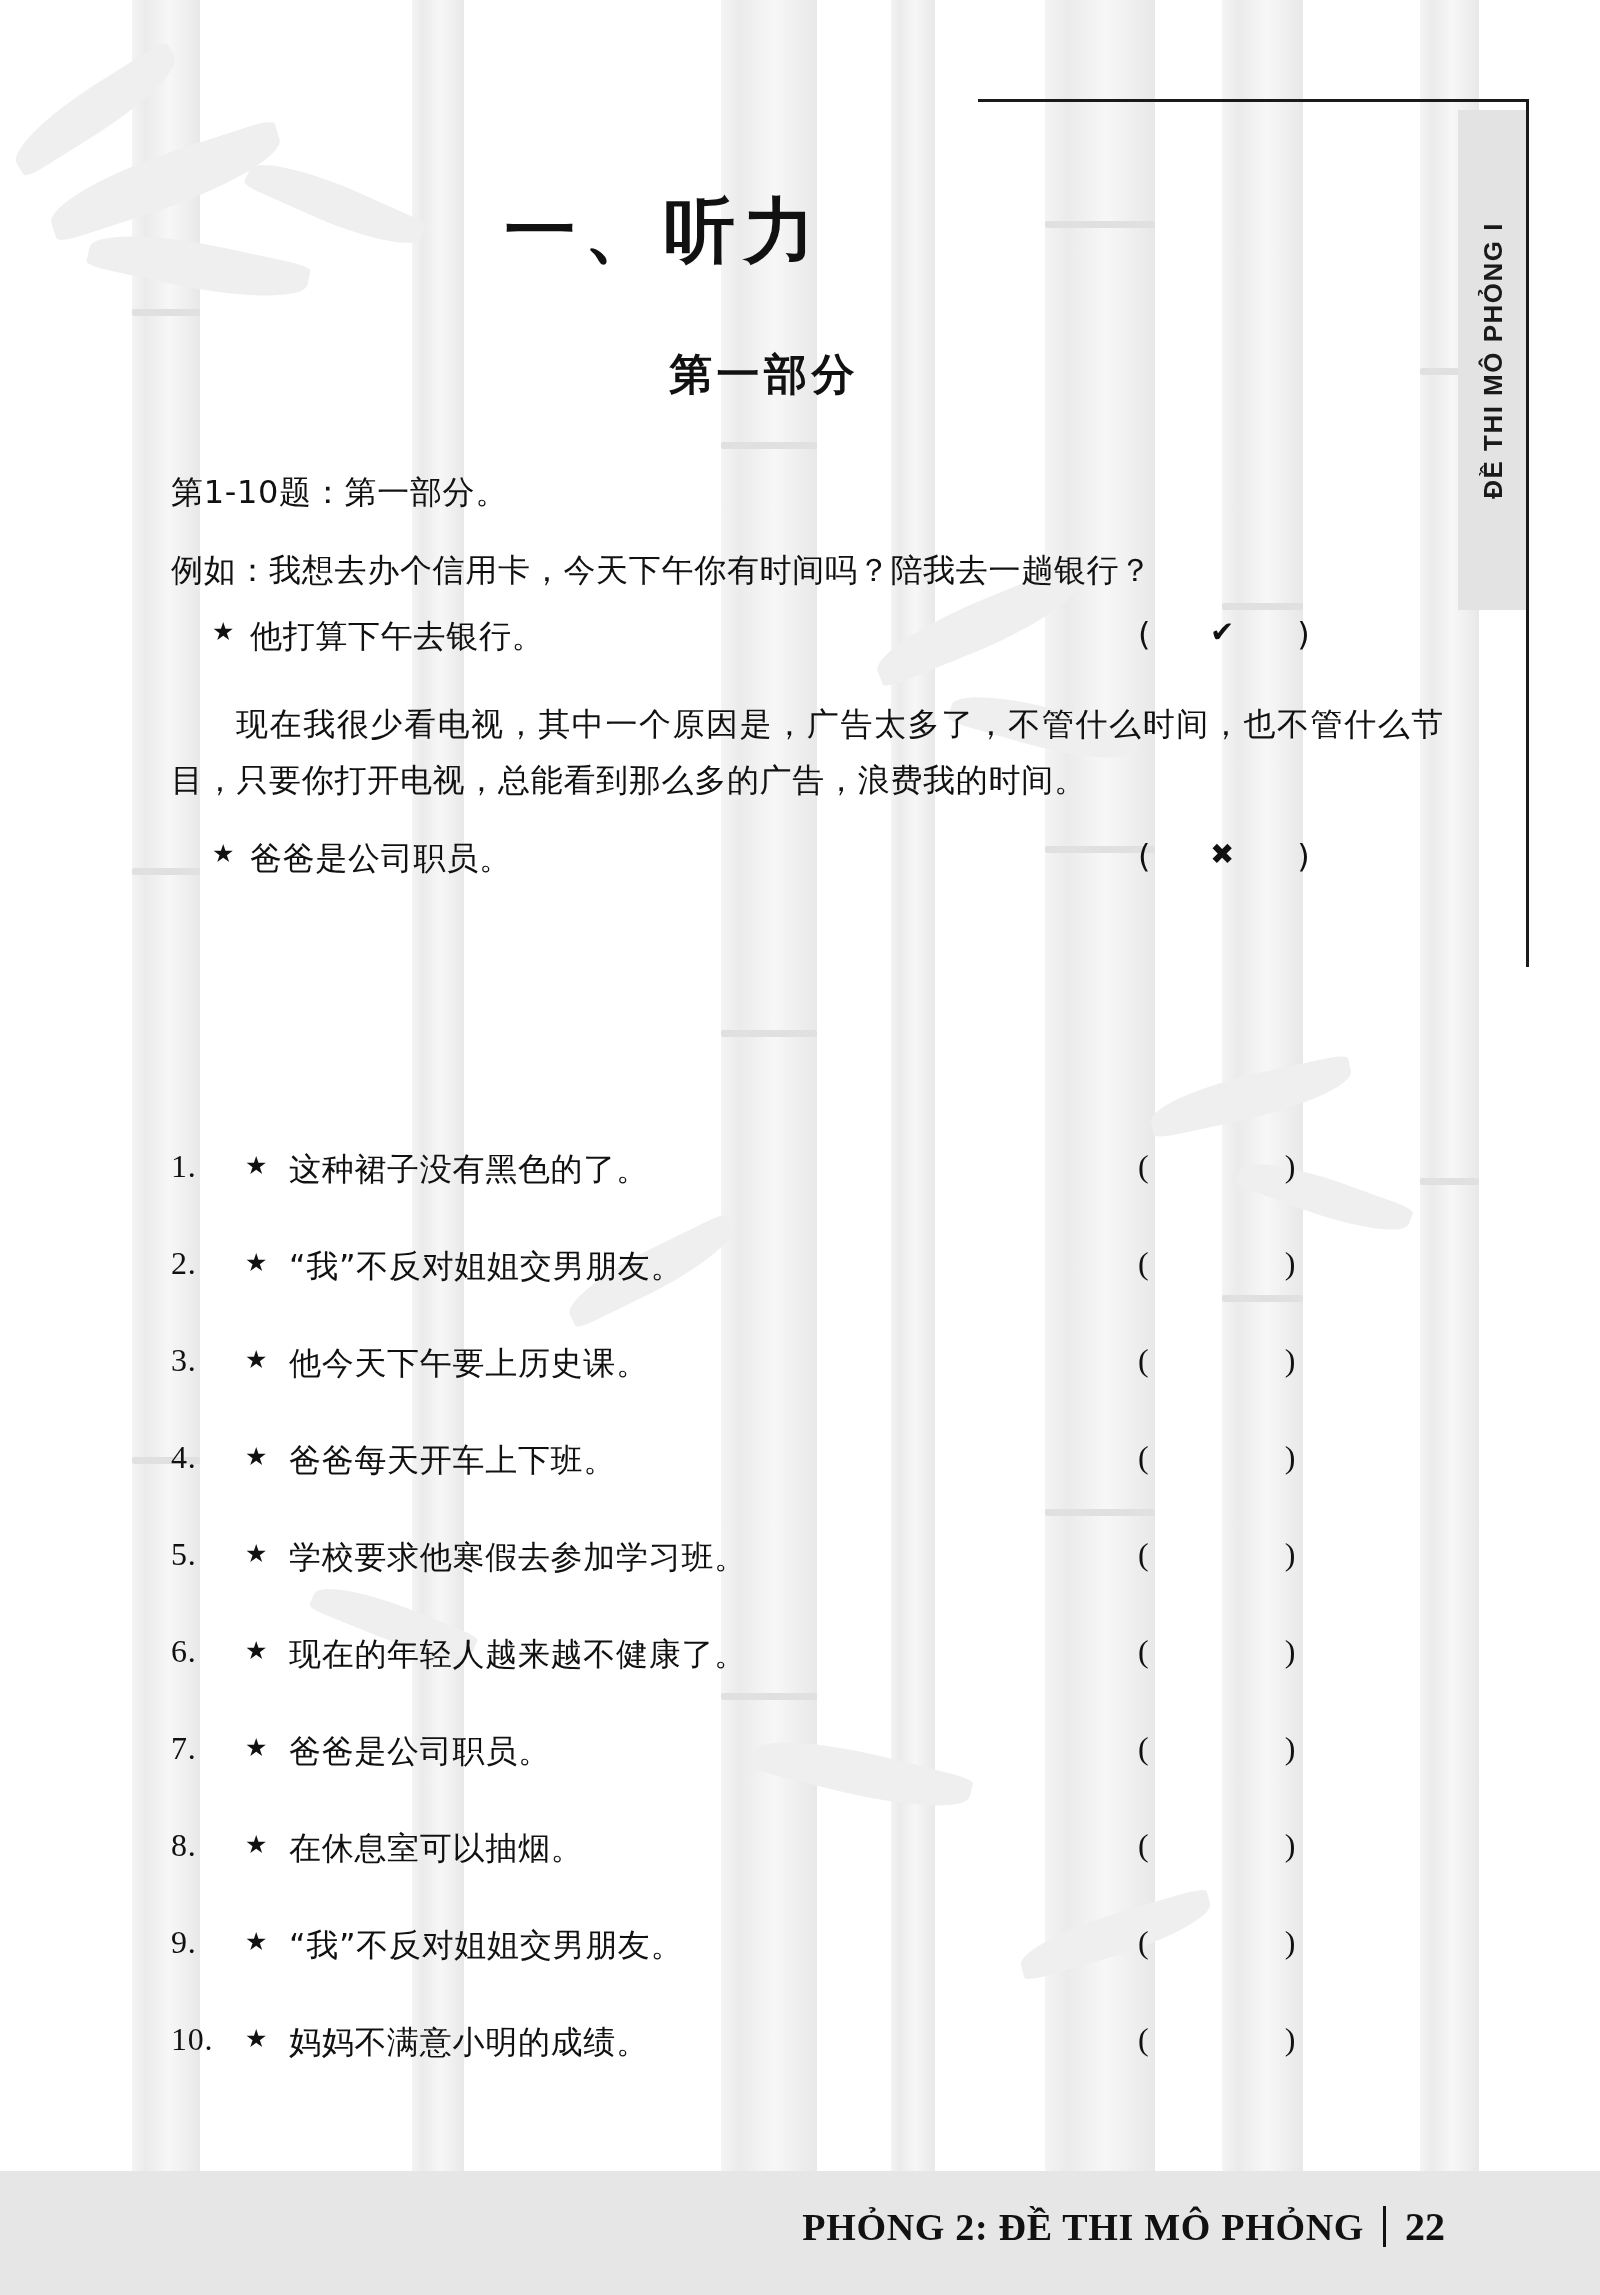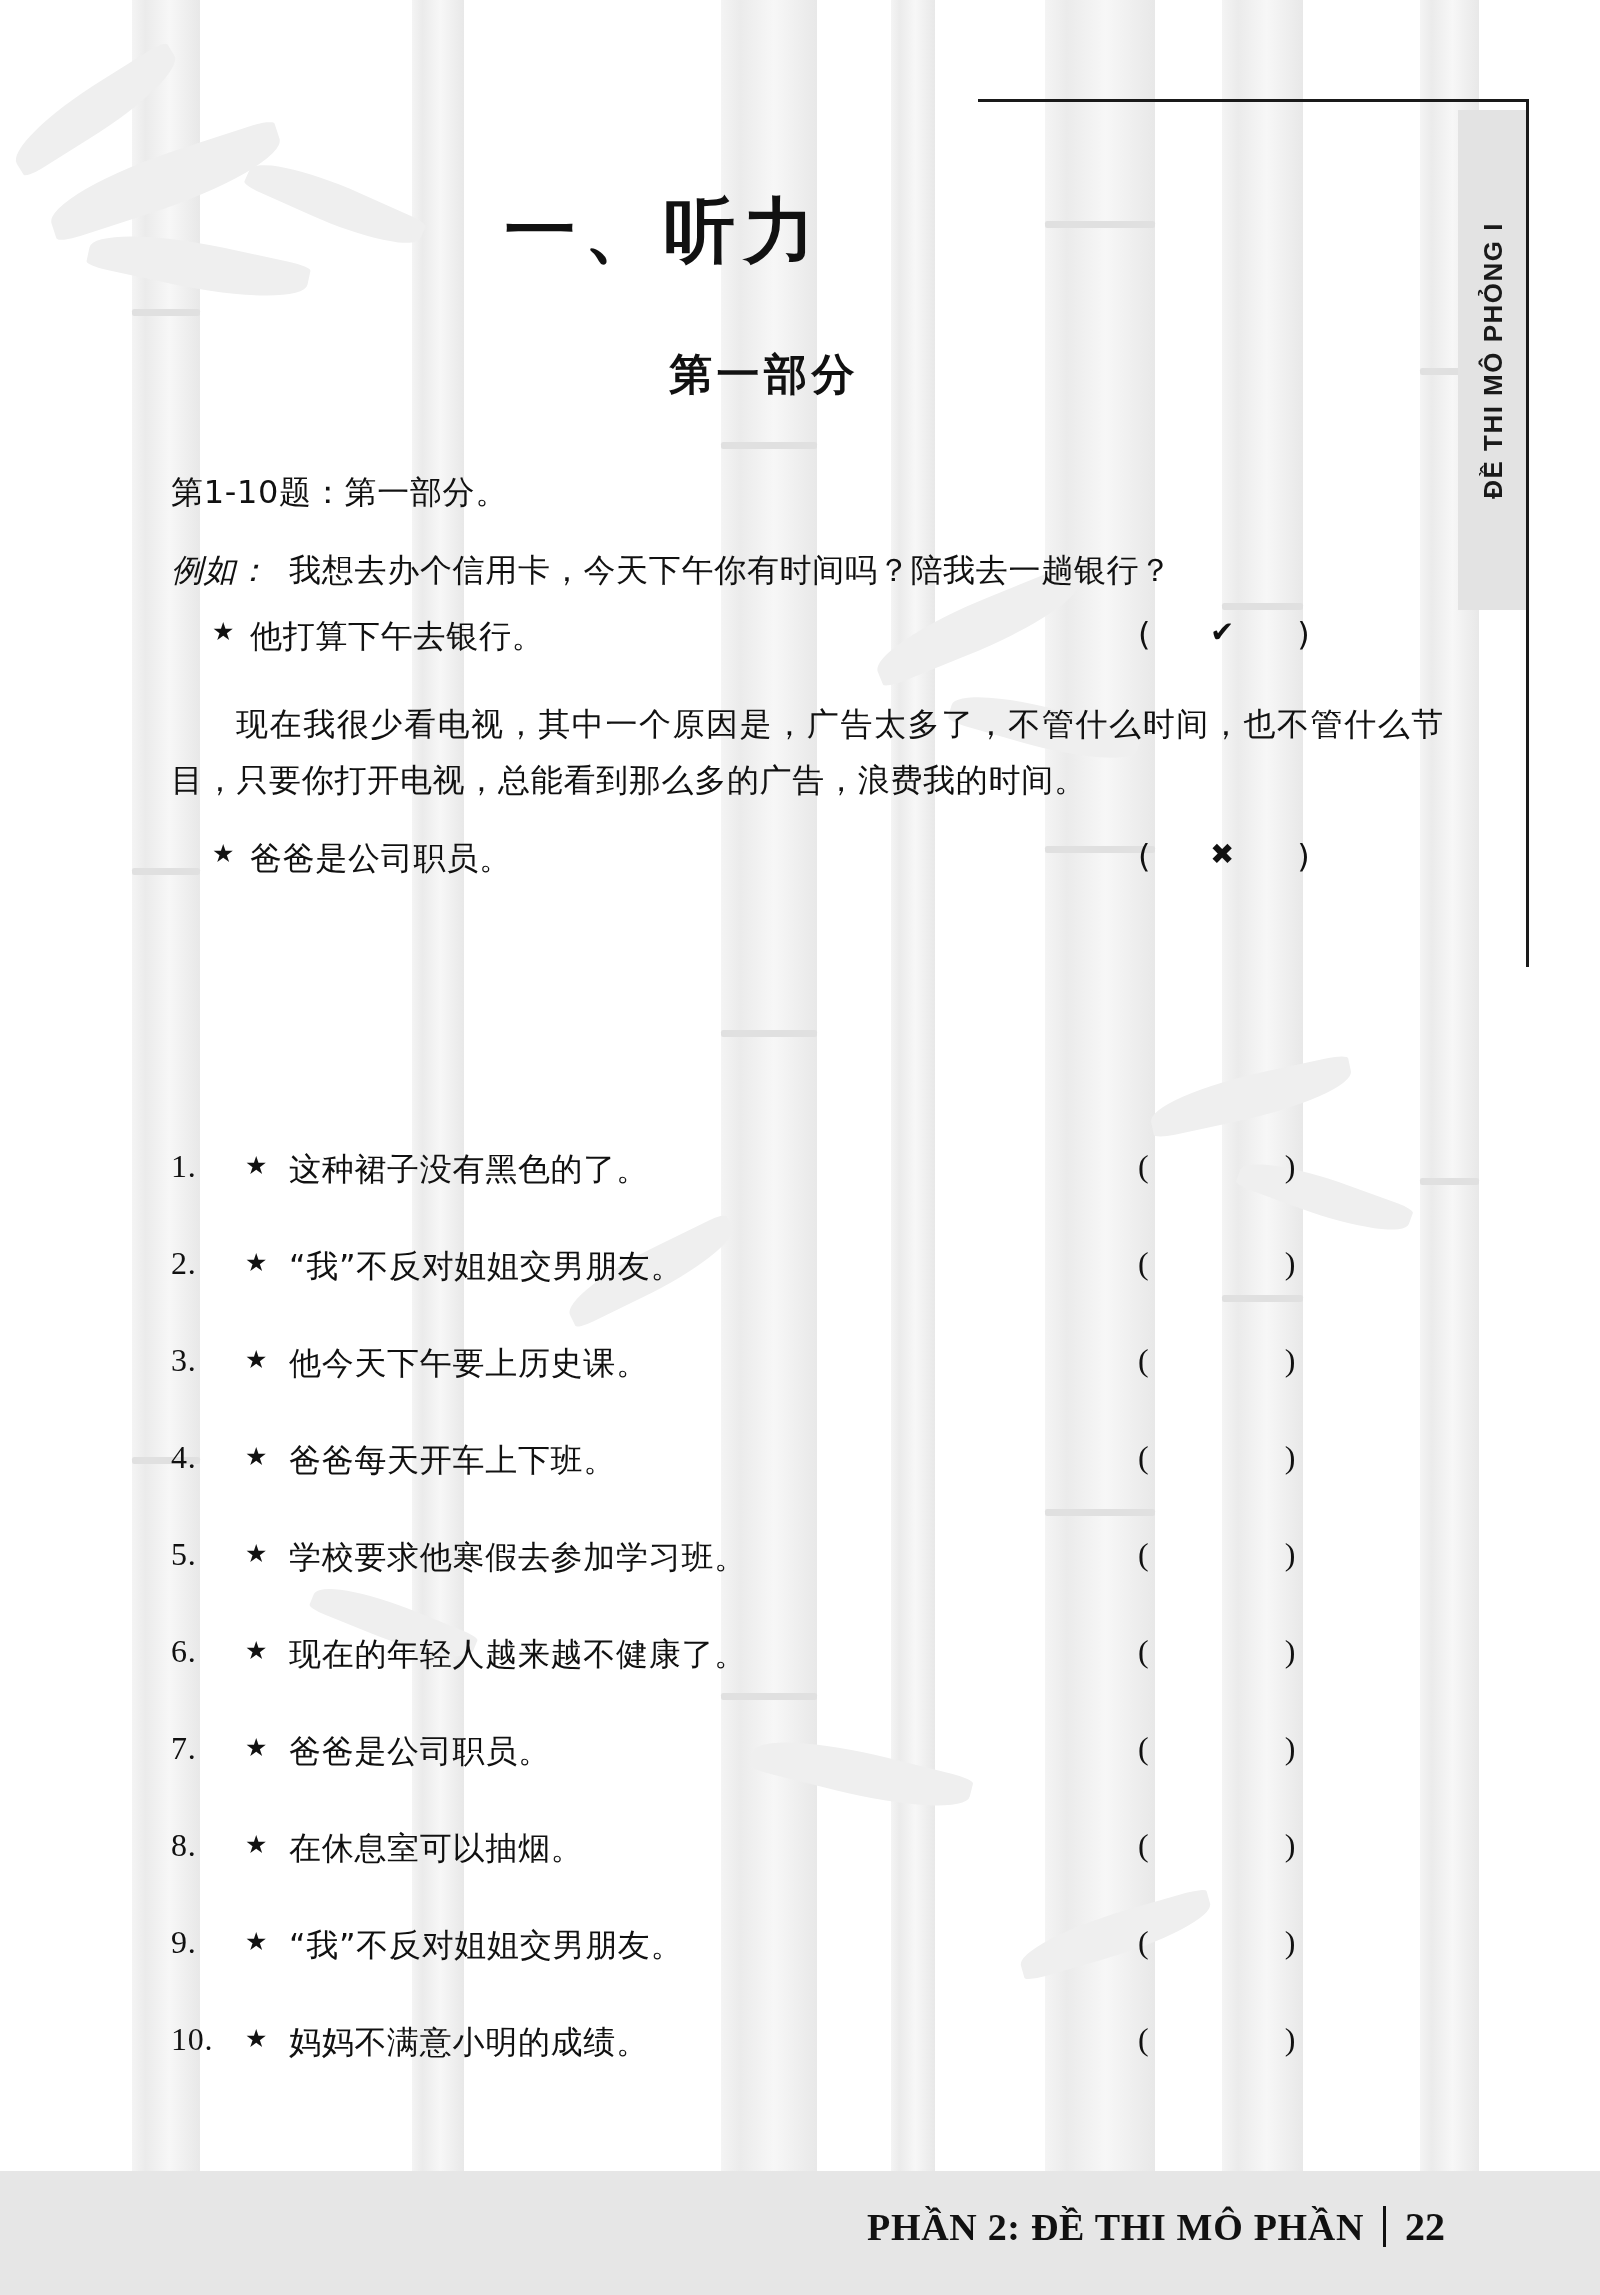--- a/index.html
+++ b/index.html
@@ -134,21 +134,21 @@
   .line-instruction {
     font-size: 32px;
     margin-bottom: 34px;
     letter-spacing: 0.7px;
   }
   .line-example {
     font-size: 32px;
     margin-bottom: 22px;
     letter-spacing: 0.7px;
   }
-  .example-label { margin-right: 20px; font-style: italic; }
+  .example-label { margin-right: 0; }
 
   .stmt-row {
     position: relative;
     font-size: 32px;
     margin-bottom: 25px;
     padding-left: 79px;
     letter-spacing: 0.7px;
   }
   .star {
     position: absolute;
@@ -402,20 +402,20 @@
     <div class="q-row">
       <span class="q-num">10.</span>
       <span class="q-star cn">★</span>
       <span class="q-text cn">妈妈不满意小明的成绩。</span>
       <span class="q-paren">(&nbsp;&nbsp;&nbsp;&nbsp;&nbsp;)</span>
     </div>
   </div>
 
   <div class="footer">
     <div class="footer-inner">
-      <span class="footer-title">PHẦN 2: ĐỀ THI MÔ PHẦN</span>
+      <span class="footer-title">PHỎNG 2: ĐỀ THI MÔ PHỎNG</span>
       <span class="footer-divider"></span>
       <span class="footer-page">22</span>
     </div>
   </div>
 
 </div>
 
 
 </body></html>

